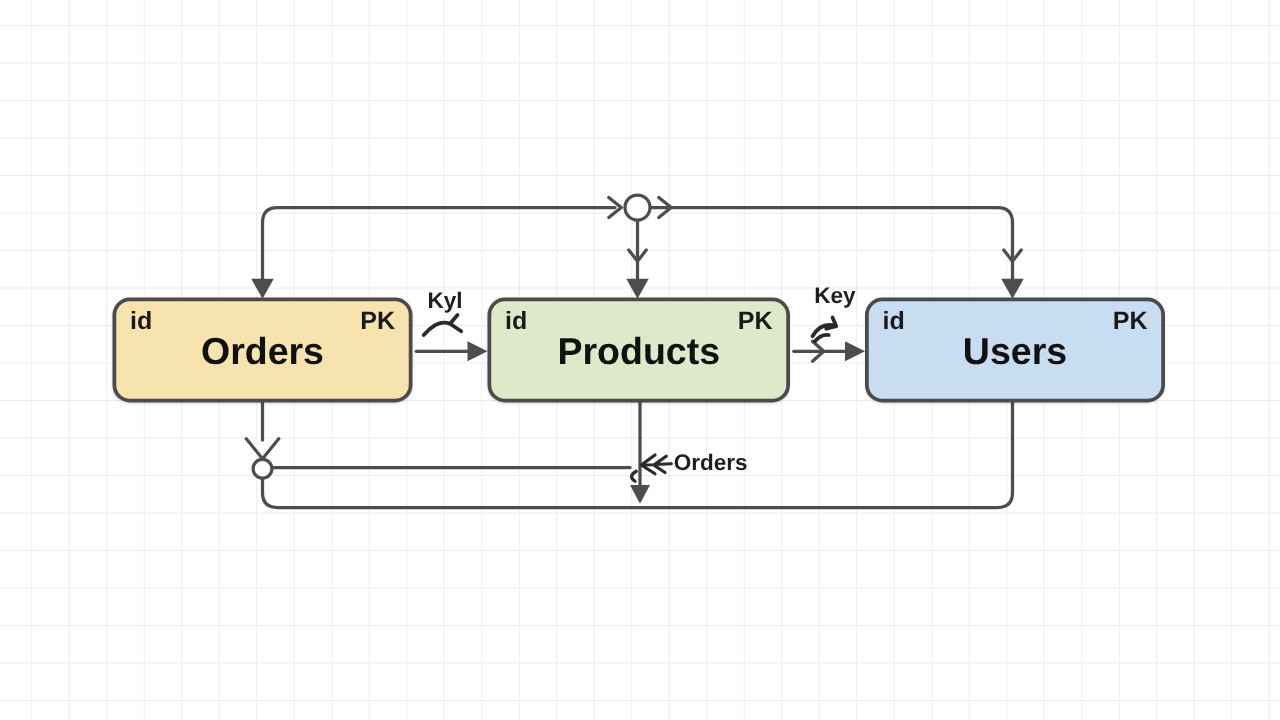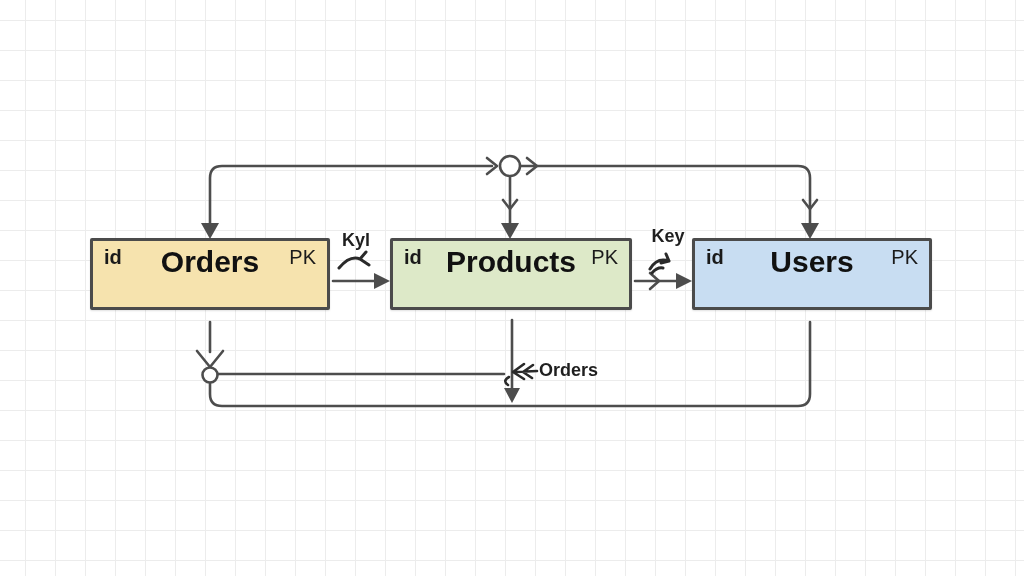--- a/index.html
+++ b/index.html
@@ -20,40 +20,41 @@
     overflow: hidden;
   }
   #connectors {
     position: absolute;
     left: 0; top: 0;
     width: 1024px; height: 576px;
   }
   .entity {
     position: absolute;
     top: 238px;
-    height: 72px;
+    height: 84px;
     border: 3px solid #4b4b4b;
-    border-radius: 2px;
+    border-radius: 14px;
     box-sizing: border-box;
     box-shadow: 0 1px 2px rgba(0,0,0,0.12);
     display: flex;
+    align-items: center;
     justify-content: center;
   }
   .entity .field {
     position: absolute;
     top: 5px; left: 11px;
     font-size: 20px;
     font-weight: 700;
     color: #1a1a1a;
   }
   .entity .badge {
     position: absolute;
     top: 5px; right: 11px;
     font-size: 20px;
-    font-weight: 400;
+    font-weight: 700;
     color: #1a1a1a;
   }
   .entity .title {
     font-size: 30px;
     font-weight: 700;
     color: #111111;
     margin-top: 4px;
   }
   #entity-users    { left: 90px;  width: 240px; }
   #entity-products { left: 390px; width: 242px; }

